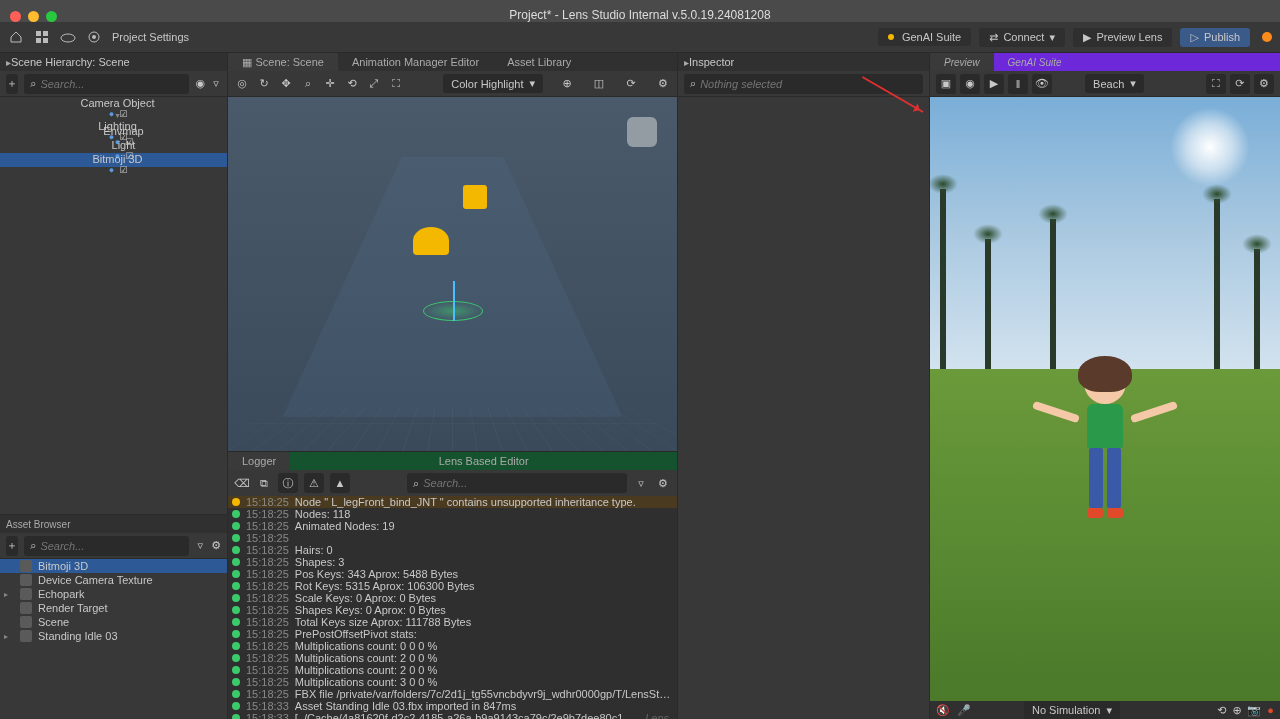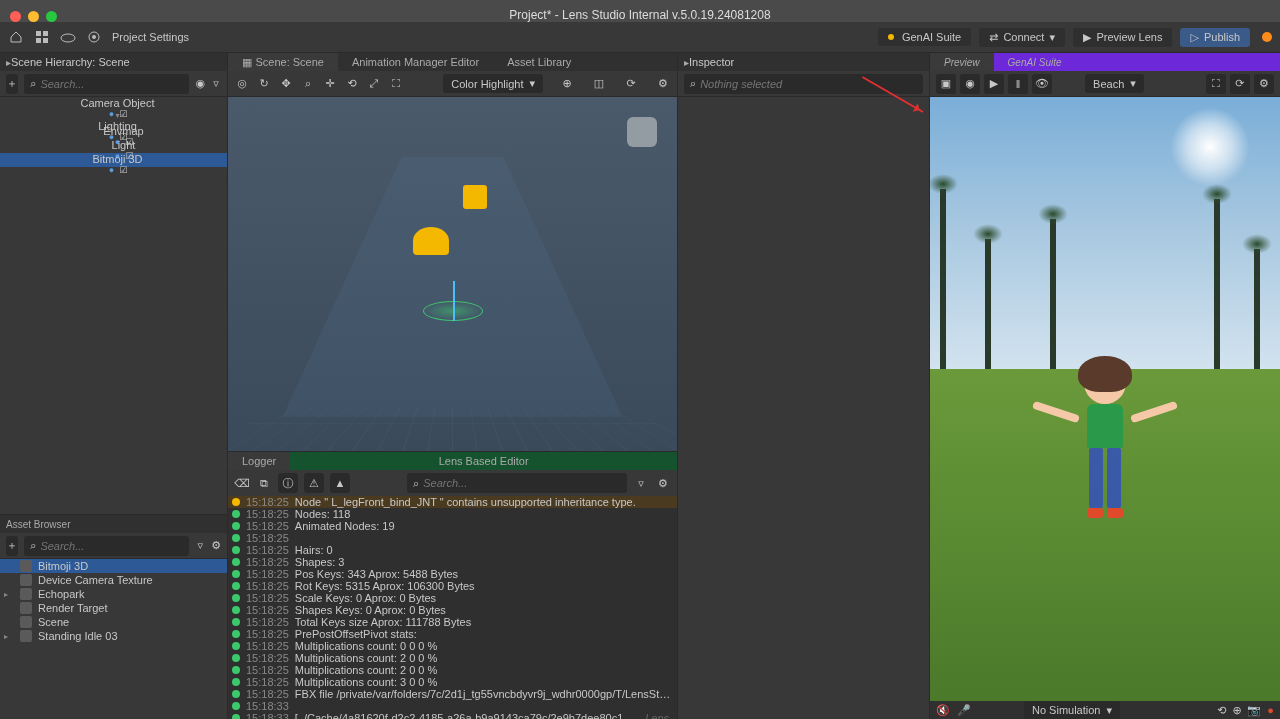--- a/index.html
+++ b/index.html
@@ -414,20 +414,21 @@
             <span class="msg">Multiplications count: 3  0   0 %</span>
           </div>
           <div class="log-line">
             <span class="bullet" style="background:#3bc96b"></span>
             <span class="ts">15:18:25</span>
             <span class="msg">FBX file /private/var/folders/7c/2d1j_tg55vncbdyvr9j_wdhr0000gp/T/LensStudio_PsXCAr …</span>
           </div>
           <div class="log-line">
             <span class="bullet" style="background:#3bc96b"></span>
             <span class="ts">15:18:33</span>
+            <span class="msg">Asset Standing Idle 03.fbx imported in 847ms</span>
           </div>
           <div class="log-line">
             <span class="bullet" style="background:#3bc96b"></span>
             <span class="ts">15:18:33</span>
             <span class="msg">[../Cache/4a81620f-d2c2-4185-a26a-b9a9143ca79c/2e9b7dee80c121577011a2cd2db39d] …</span>
             <span class="src">Lens</span>
           </div>
         </div>
     </div>
   </div>

